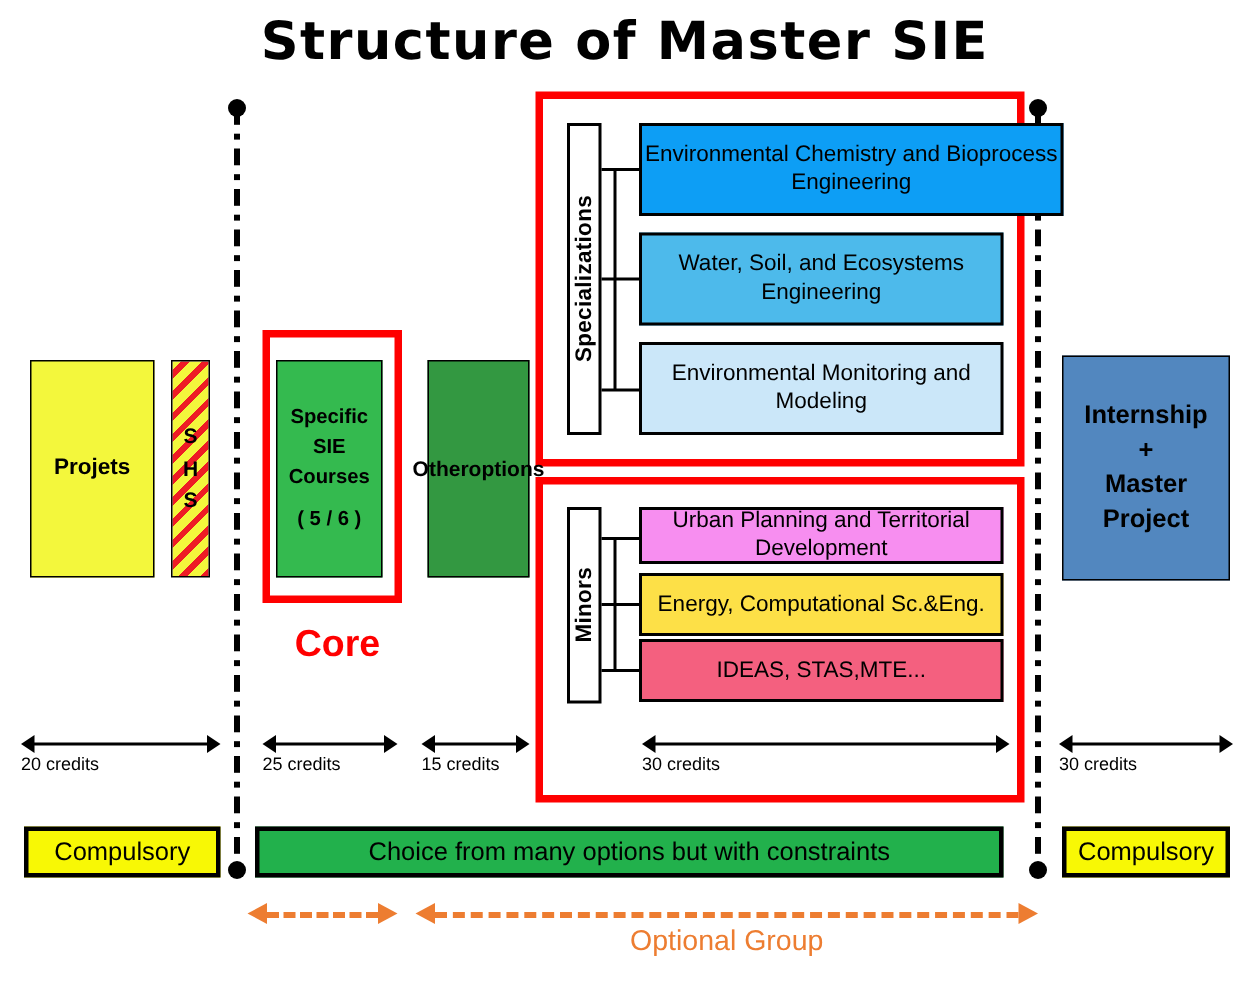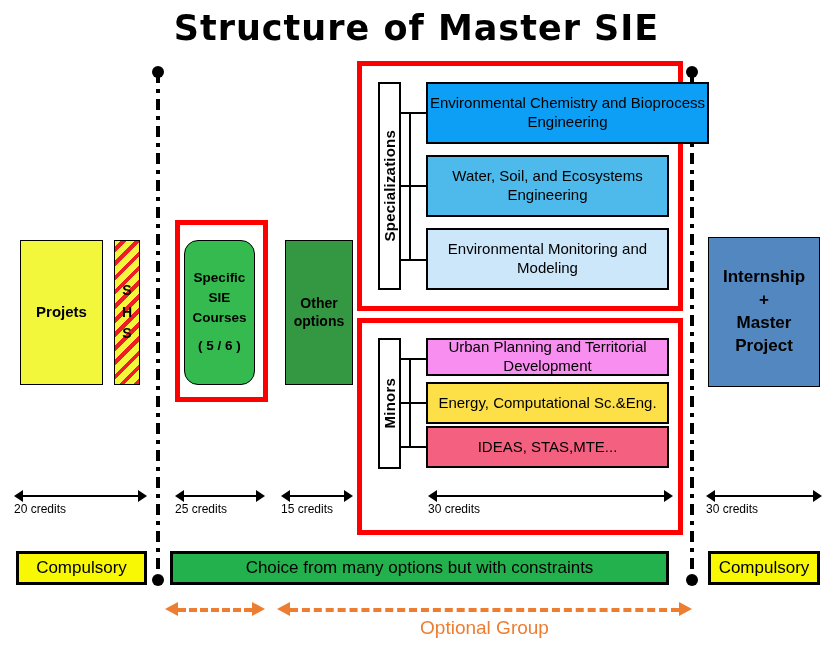--- a/index.html
+++ b/index.html
@@ -83,29 +83,28 @@
     font-size: 14px;
     font-weight: bold;
     line-height: 1.55;
   }
   #specific-sie {
     left: 184px; top: 240px; width: 71px; height: 145px;
     background: #34ba4f;
     font-size: 13.5px;
     flex-direction: column;
     gap: 3px;
-    border-radius: 14px;
   }
   #specific-sie .credits-line { margin-top: 9px; }
 
   #other-options {
     left: 285px; top: 240px; width: 68px; height: 145px;
     background: #339841;
     font-size: 14px;
-    flex-direction: column;
+    flex-direction: row;
   }
 
   #internship {
     left: 708px; top: 237px; width: 112px; height: 150px;
     background: #5287bf;
     font-size: 17px;
     flex-direction: column;
     line-height: 1.35;
   }
 
@@ -255,20 +254,21 @@
     <span>SIE</span>
     <span>Courses</span>
     <span class="credits-line">( 5 / 6 )</span>
   </div>
 
   <div class="abs block" id="other-options">
     <span>Other</span>
     <span>options</span>
   </div>
 
+  <div class="abs" id="core-label">Core</div>
 
   <div class="abs vlabel" id="spec-label">
     <span>Specializations</span>
   </div>
   <div class="abs conn-v" style="left:409px; top:112px; height:148px;"></div>
   <div class="abs conn" style="left:401px; top:112px; width:26px;"></div>
   <div class="abs conn" style="left:401px; top:185px; width:26px;"></div>
   <div class="abs conn" style="left:401px; top:259px; width:26px;"></div>
 
   <div class="abs optbox" id="spec1">

